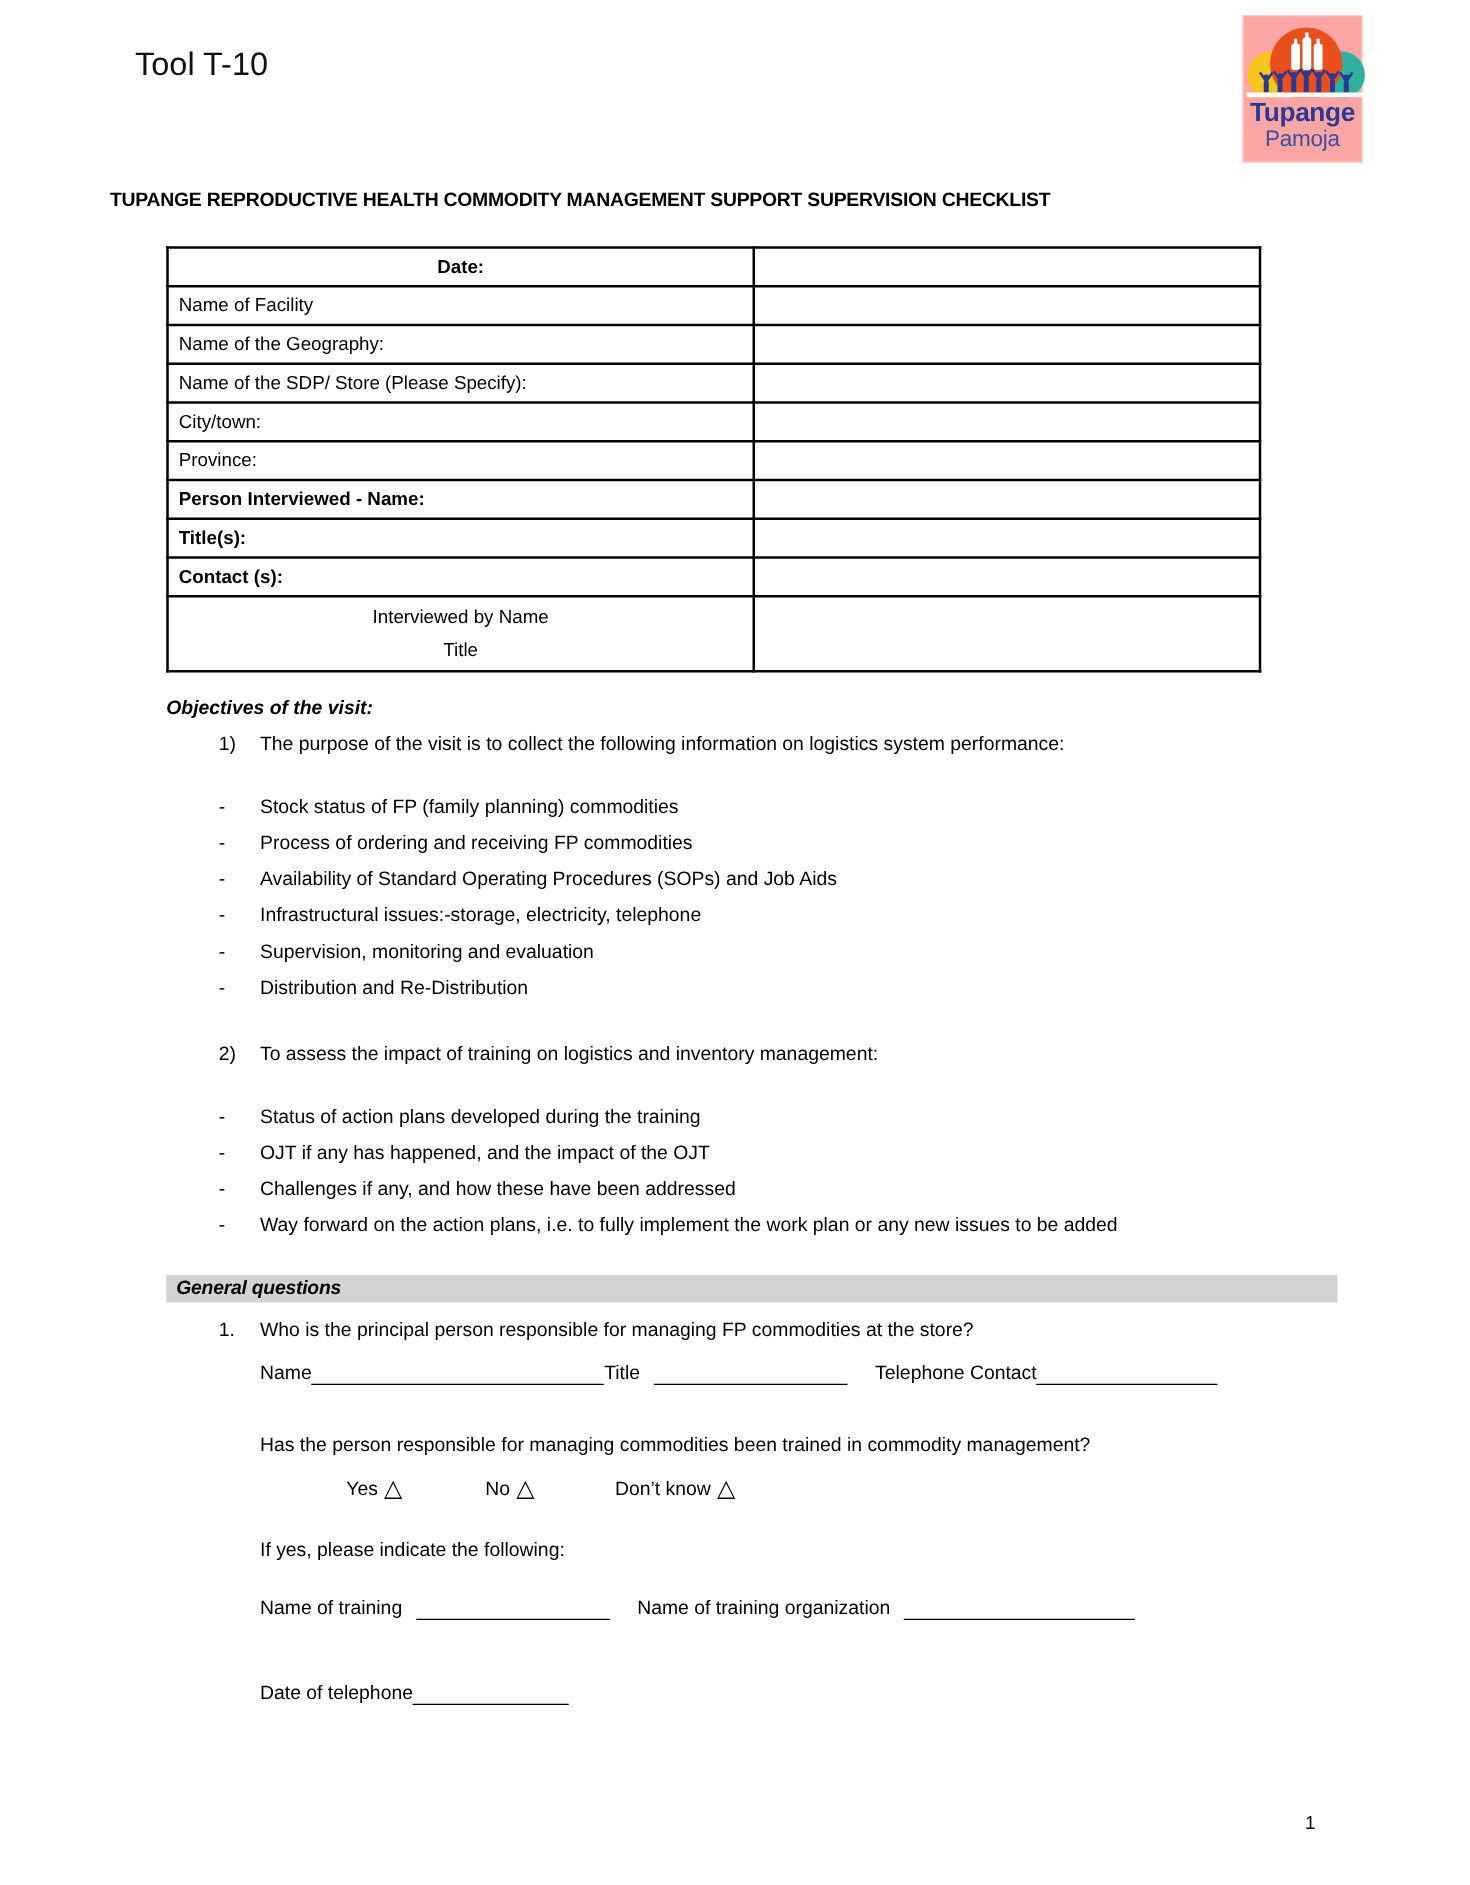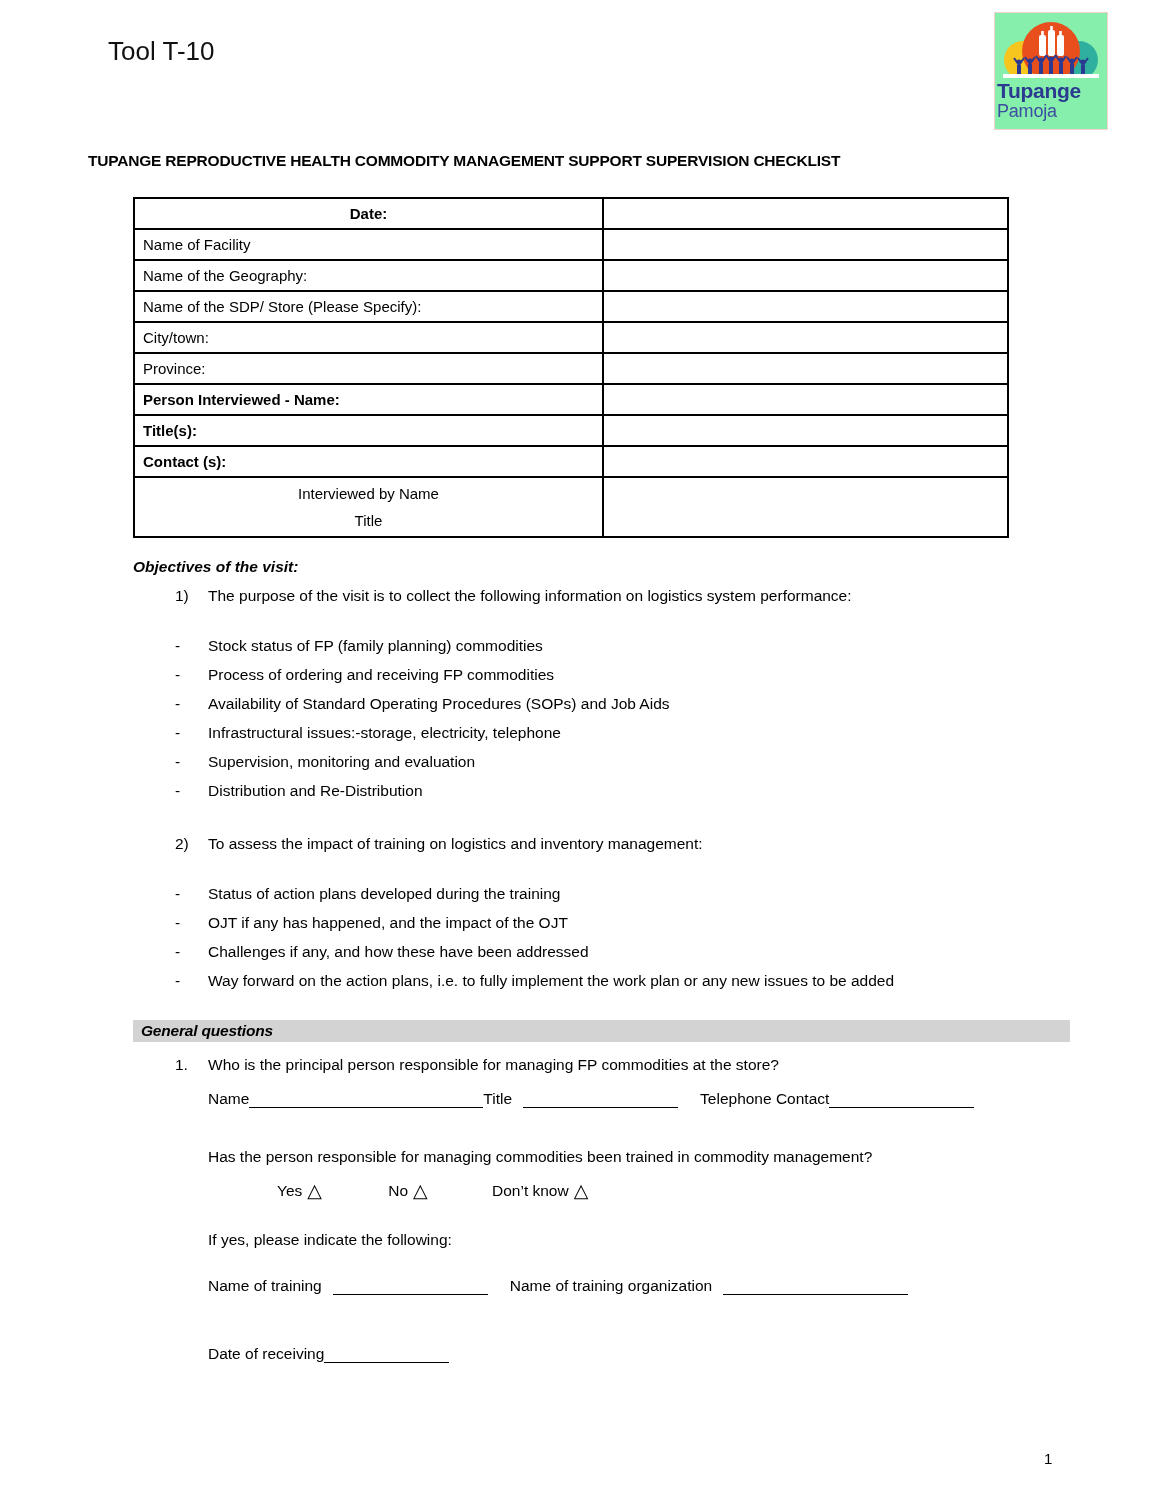--- a/index.html
+++ b/index.html
@@ -4,22 +4,22 @@
 <style>
   html,body { margin:0; padding:0; background:#ffffff; }
   .page {
     position:relative; width:1176px; height:1508px; background:#ffffff;
     font-family:"Liberation Sans", sans-serif; color:#000; overflow:hidden;
   }
 
   
   .tool-label { position:absolute; left:108px; top:36px; font-size:26px; color:#111; }
   .logo {
-    position:absolute; left:994px; top:12px; width:114px; box-sizing:border-box;
-    border:1px solid #f3cfcd; padding:5px 2px 7px; text-align:left; background:#86efac;
+    position:absolute; left:994px; top:12px; width:96px; box-sizing:border-box;
+    border:1px solid #f3cfcd; padding:5px 2px 7px; text-align:center; background:#fca5a5;
   }
   .logo-name   { font-size:21px; font-weight:bold; color:#2b3990; line-height:1.05; letter-spacing:-0.3px; }
   .logo-subname{ font-size:18px; color:#3d4da0; line-height:1.1; letter-spacing:-0.2px; }
 
   
   .doc-title {
     position:absolute; left:88px; top:152px; width:1000px; text-align:left;
     font-size:15.5px; font-weight:bold; letter-spacing:-0.2px;
   }
 
@@ -232,20 +232,20 @@
       <span class="opt"><span>Don’t know</span><span class="tri">△</span></span>
     </div>
 
     <div class="if-yes">If yes, please indicate the following:</div>
 
     <div class="fill-line training">
       <span>Name of training</span><span class="sp"></span><span class="blank w155"></span><span class="sp"></span><span class="sp"></span><span>Name of training organization</span><span class="sp"></span><span class="blank w185"></span>
     </div>
 
     <div class="fill-line dateline">
-      <span>Date of receiving</span><span class="blank w125"></span>
+      <span>Date of telephone</span><span class="blank w125"></span>
     </div>
 
   </div>
 
   <div class="page-number">1</div>
 
 </div>
 
 </body></html>

